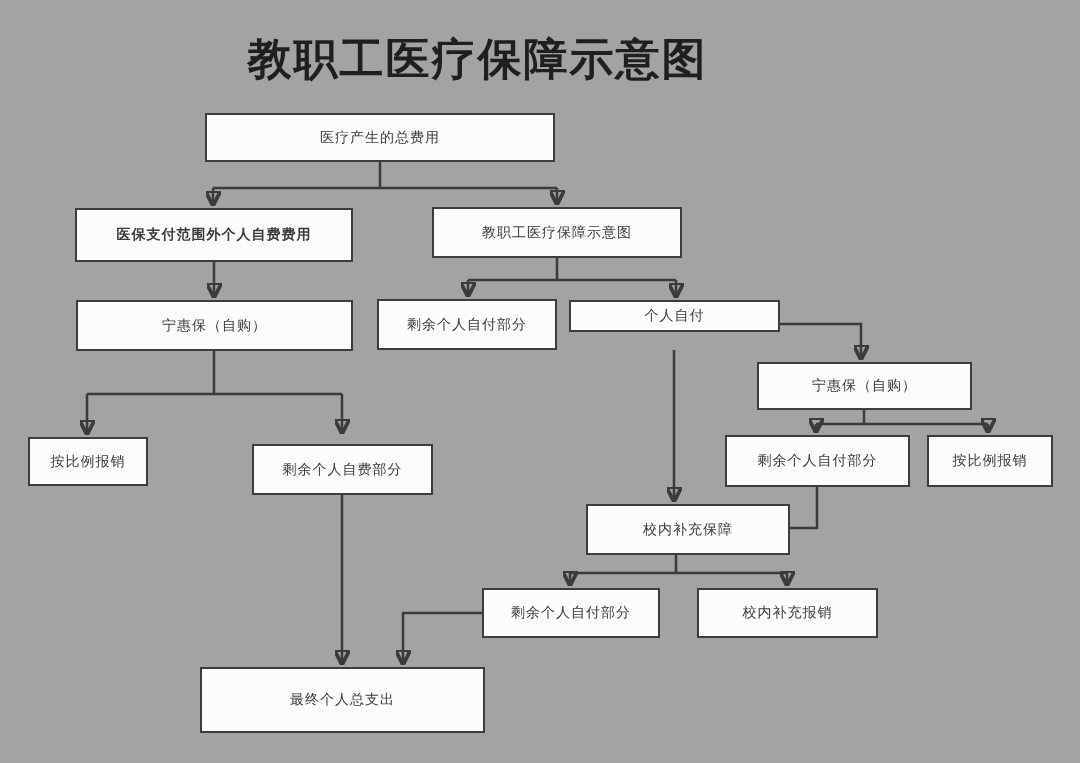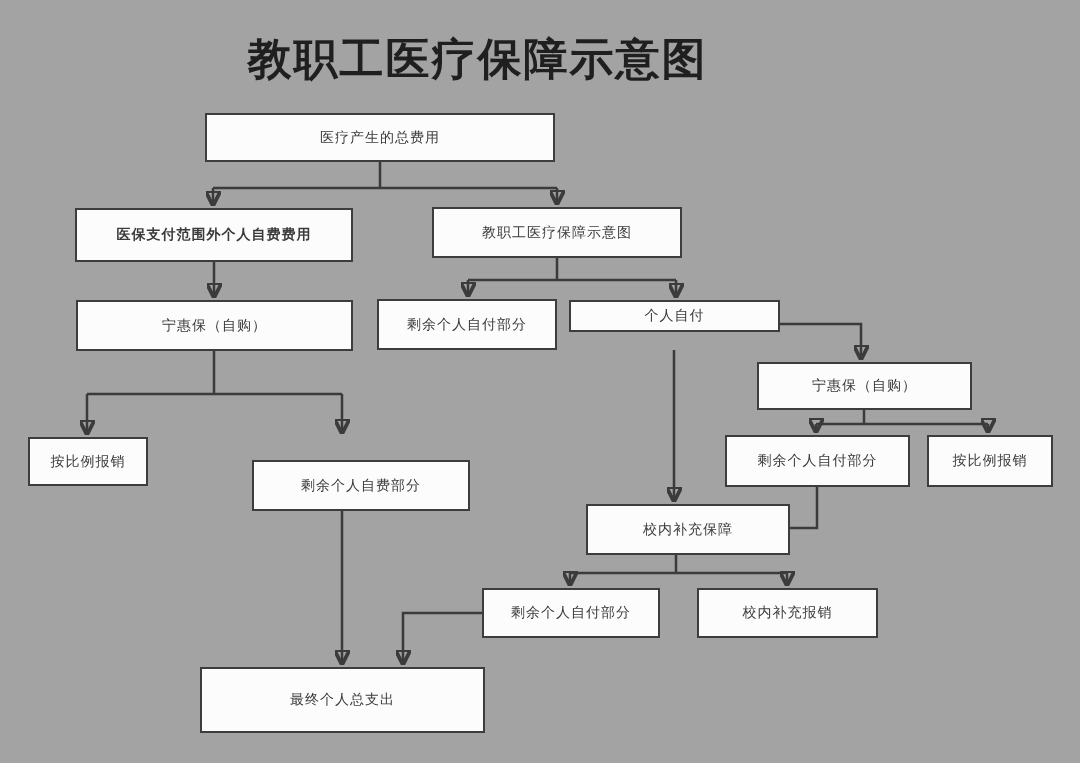--- a/index.html
+++ b/index.html
@@ -51,21 +51,21 @@
   }
   
   #n-total        {left:205px; top:113px; width:350px; height:49px;}
   #n-outscope     {left:75px;  top:208px; width:278px; height:54px;font-weight:bold;}
   #n-inscope      {left:432px; top:207px; width:250px; height:51px;}
   #n-nhb-left     {left:76px;  top:300px; width:277px; height:51px;}
   #n-pooled       {left:377px; top:299px; width:180px; height:51px;}
   #n-selfpay      {left:569px; top:300px; width:211px; height:32px;}
   #n-nhb-right    {left:757px; top:362px; width:215px; height:48px;}
   #n-ratio-left   {left:28px;  top:437px; width:120px; height:49px;}
-  #n-remain-fee   {left:252px; top:460px; width:218px; height:51px;}
+  #n-remain-fee   {left:252px; top:444px; width:181px; height:51px;}
   #n-remain-right {left:725px; top:435px; width:185px; height:52px;}
   #n-ratio-right  {left:927px; top:435px; width:126px; height:52px;}
   #n-school       {left:586px; top:504px; width:204px; height:51px;}
   #n-remain-mid   {left:482px; top:588px; width:178px; height:50px;}
   #n-school-reimb {left:697px; top:588px; width:181px; height:50px;}
   #n-final        {left:200px; top:667px; width:285px; height:66px;}
 </style>
 </head>
 <body>
 

